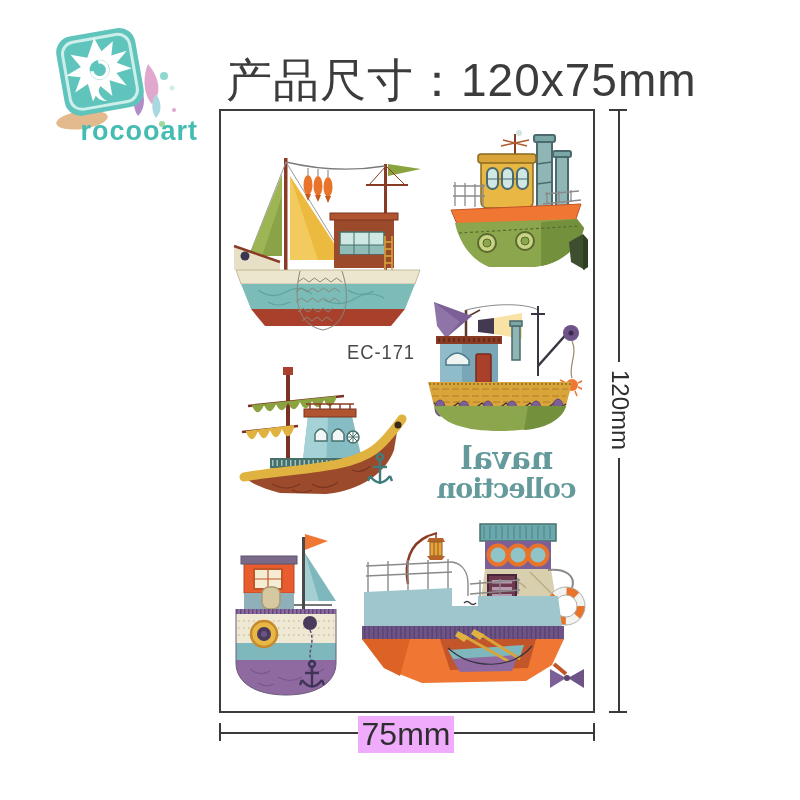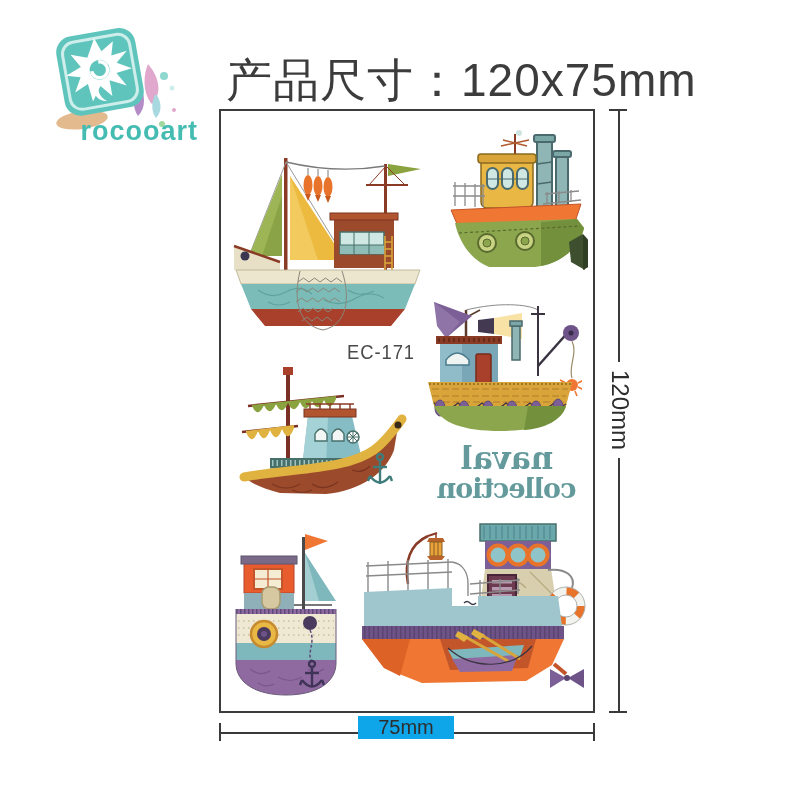--- a/index.html
+++ b/index.html
@@ -22,21 +22,21 @@
   
   .dim-line{background:#3a3a3a;}
   #dim-v-line{left:618px;top:110px;width:2px;height:602px;}
   #dim-v-cap-top{left:609px;top:109px;width:18px;height:2px;}
   #dim-v-cap-bot{left:609px;top:711px;width:18px;height:2px;}
   #dim-v-label{left:600px;top:362px;background:#fff;padding:8px 6px;font-size:24px;color:#2e2e2e;
                writing-mode:vertical-rl;}
   #dim-h-line{left:219px;top:732px;width:376px;height:2px;}
   #dim-h-cap-l{left:219px;top:723px;width:2px;height:18px;}
   #dim-h-cap-r{left:593px;top:723px;width:2px;height:18px;}
-  #dim-h-label{left:358px;top:716px;width:96px;text-align:center;background:#0ea5e9;font-size:20px;color:#2e2e2e;}
+  #dim-h-label{left:358px;top:716px;width:96px;text-align:center;background:#f0abfc;font-size:32px;color:#2e2e2e;}
   svg{display:block;}
 </style>
 </head>
 <body>
 
 <div id="stage">
 
   <div class="abs" id="logo-wrap">
     <svg width="150" height="140" viewBox="0 0 150 140">
 

